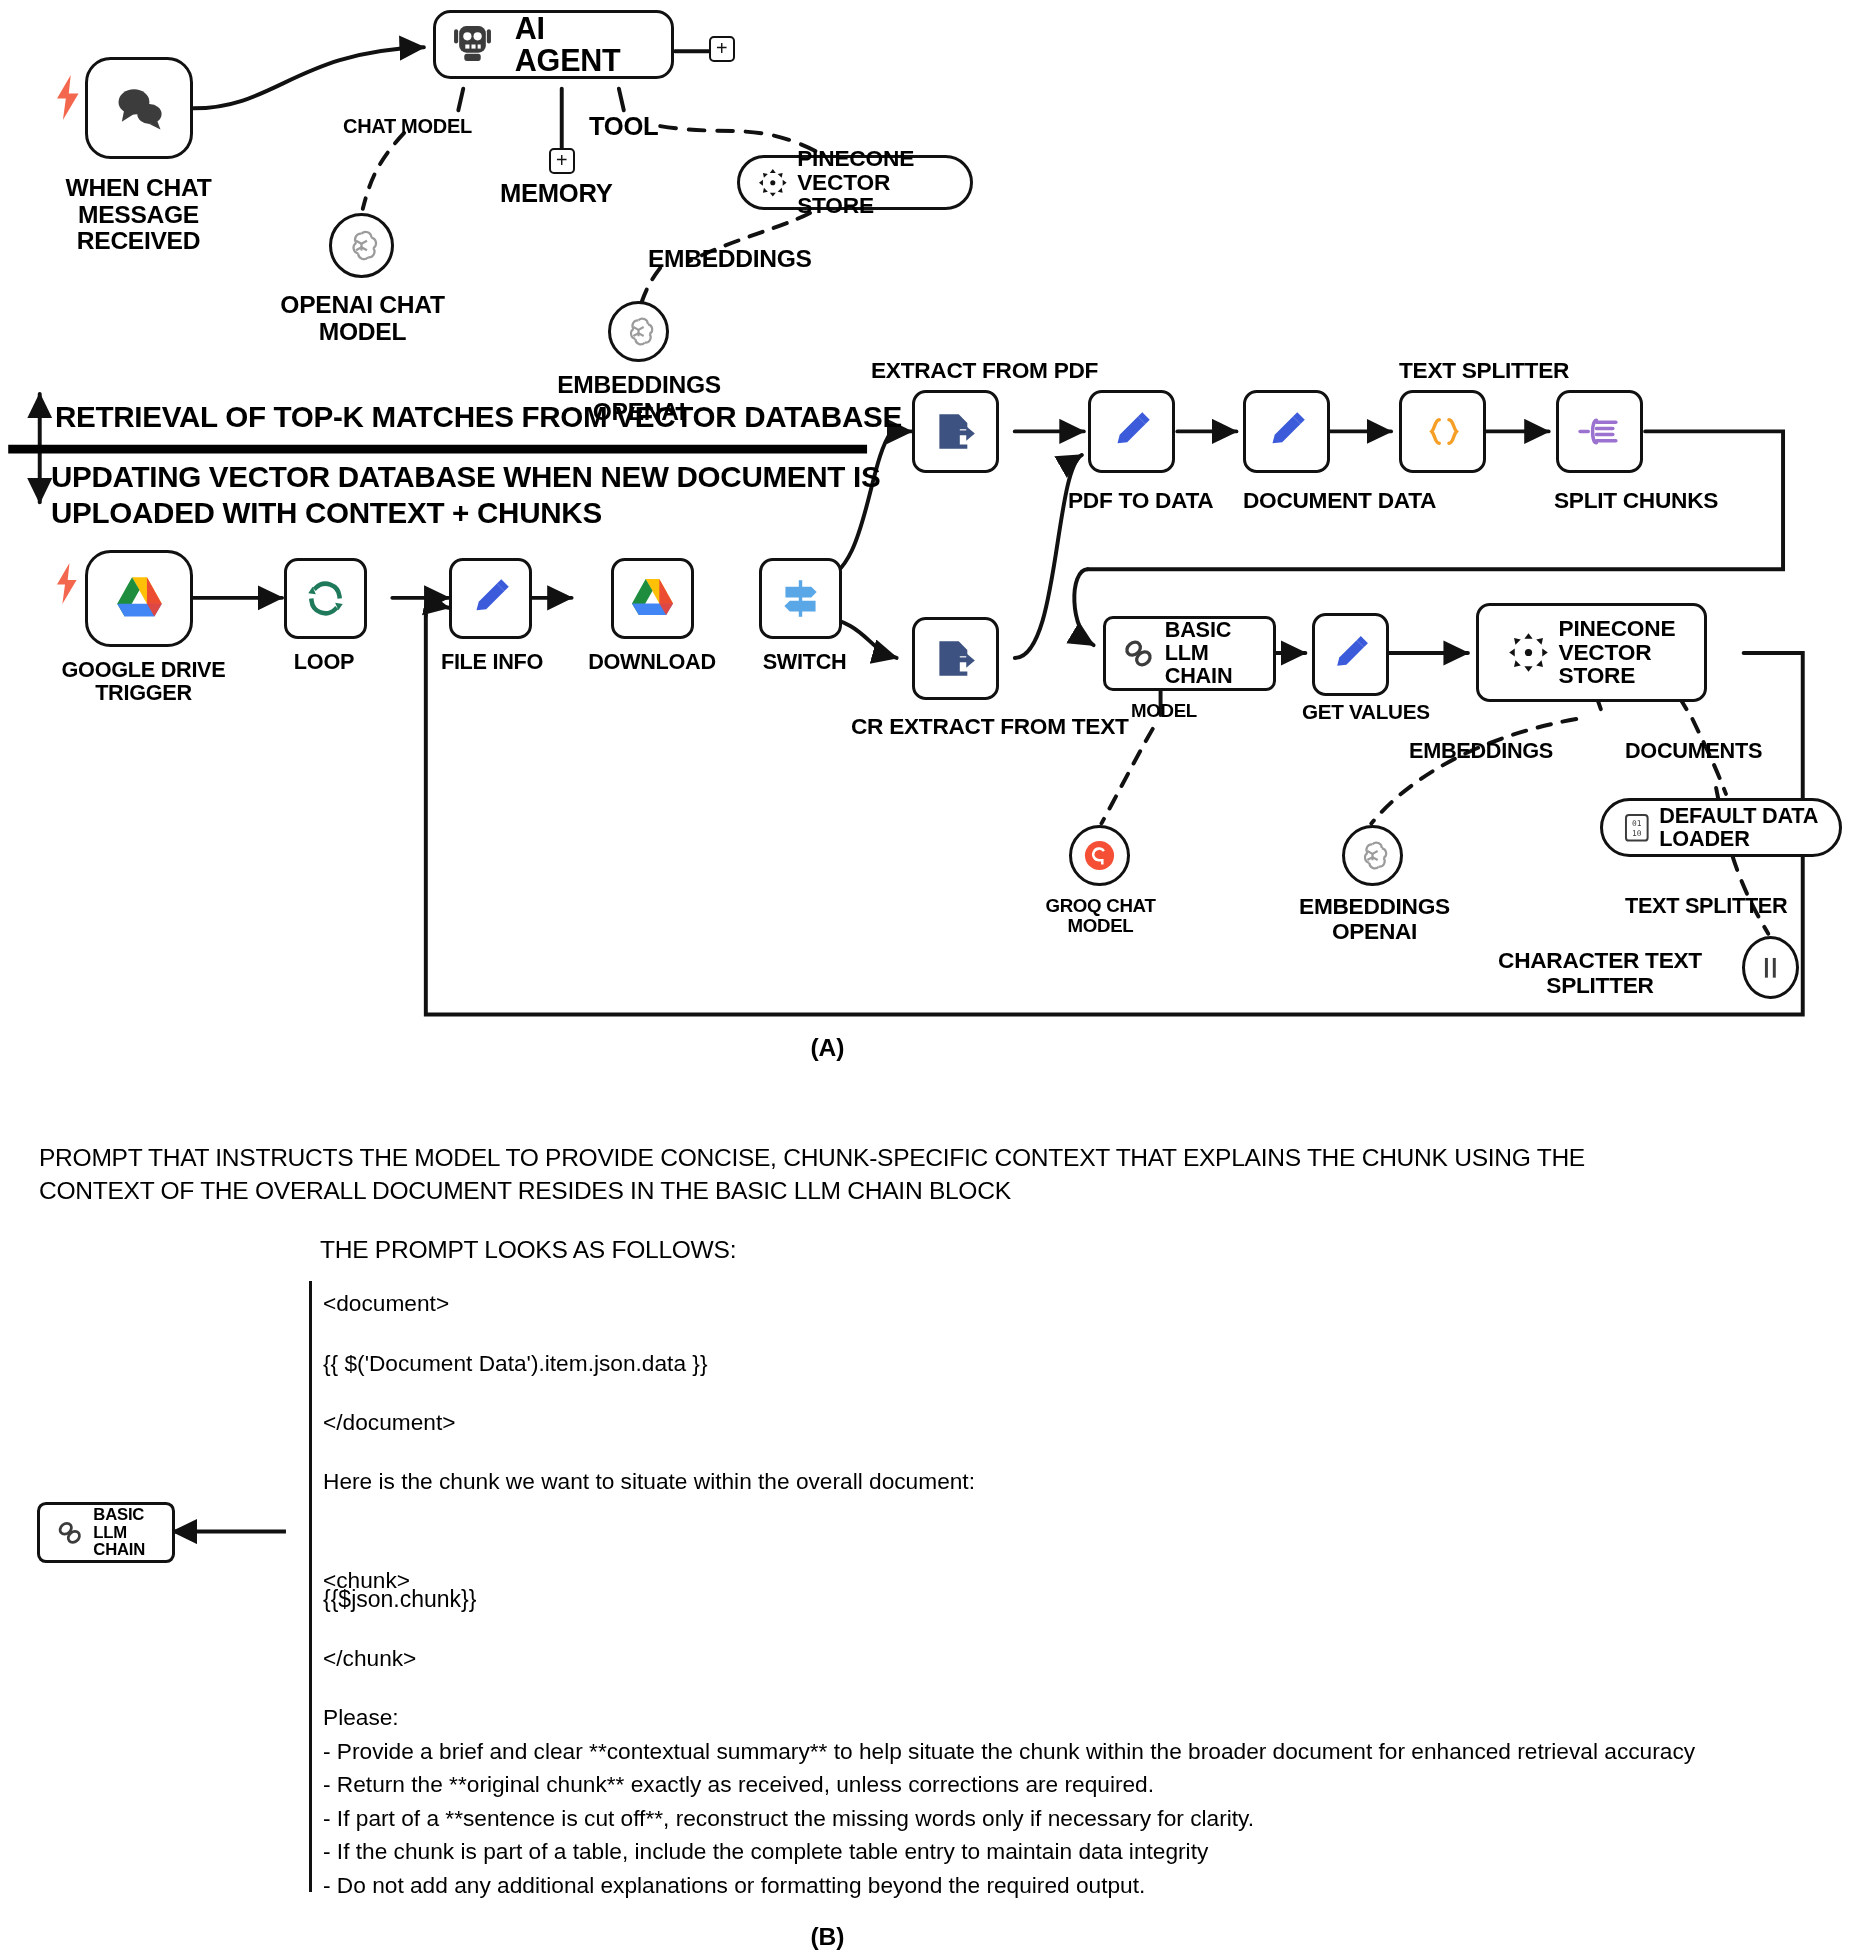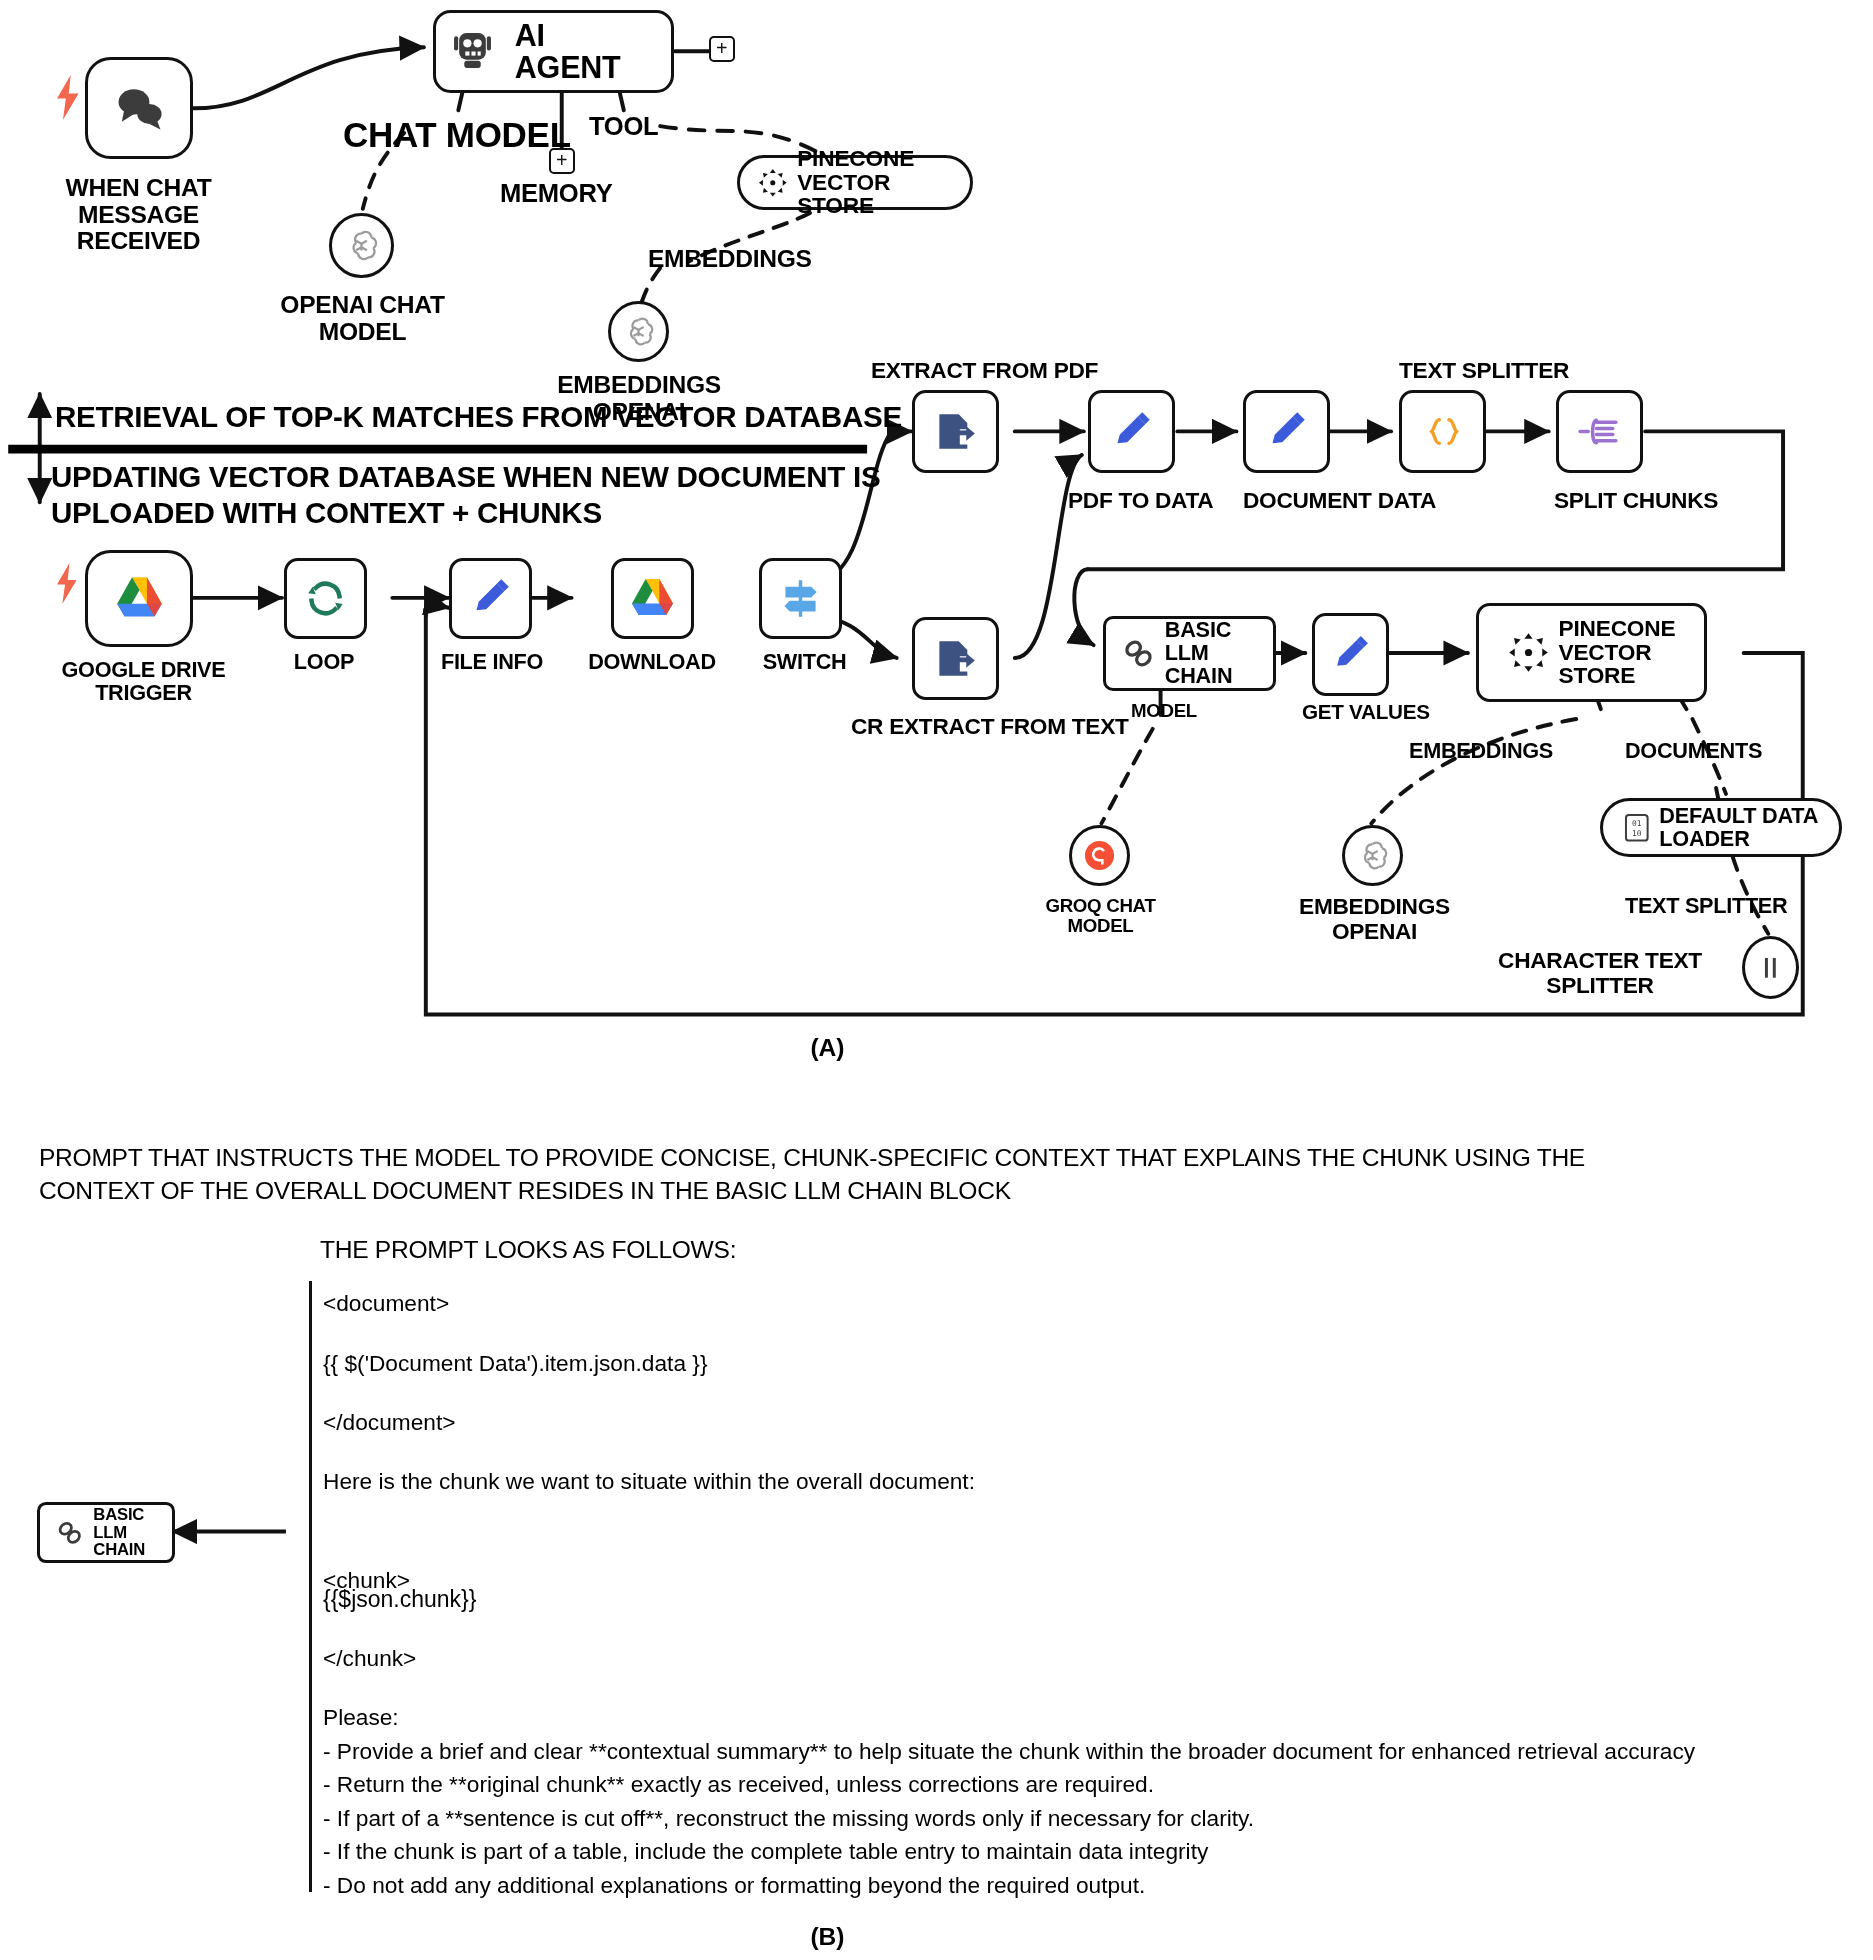--- a/index.html
+++ b/index.html
@@ -153,40 +153,40 @@
       <path d="M10 24 L8 34 L19 27 Z" fill="#3c3c3c"></path>
       <ellipse cx="33" cy="27" rx="11" ry="9" fill="#3c3c3c"></ellipse>
       <path d="M40 33 L43 41 L33 36 Z" fill="#3c3c3c"></path>
     </svg>
   </span>
 </div>
 <div class="lbl c" style="left:45px; top:175px; width:187px; font-size:24.6px;">WHEN CHAT
 MESSAGE
 RECEIVED</div>
 
-<div class="node wide" style="left:433px; top:9.9px; width:241px; height:83px;gap:22px;">
+<div class="node wide" style="left:433px; top:9.9px; width:241px; height:69px;gap:22px;">
   <span>
     <svg class="ic" viewBox="0 0 40 36" width="41" height="37">
       <rect x="2" y="3" width="4" height="14" rx="2" fill="#3c3c3c"></rect>
       <rect x="34" y="3" width="4" height="14" rx="2" fill="#3c3c3c"></rect>
       <rect x="7" y="0" width="26" height="26" rx="7" fill="#3c3c3c"></rect>
       <circle cx="15" cy="10" r="4" fill="#fff"></circle>
         <circle cx="25" cy="10" r="4" fill="#fff"></circle>
       <rect x="13" y="18" width="4" height="4" fill="#fff"></rect>
       <rect x="19" y="18" width="4" height="4" fill="#fff"></rect>
       <rect x="25" y="18" width="3" height="4" fill="#fff"></rect>
       <rect x="12" y="27" width="16" height="7" rx="2.5" fill="#3c3c3c"></rect>
     </svg>
   </span>
   <span class="node-title" style="font-size:30.5px;">AI AGENT</span>
 </div>
 <div class="port" style="left:709px; top:36px;">+</div>
 <div class="port" style="left:549px; top:148px;">+</div>
 
-<div class="lbl" style="left:343px; top:116px; font-size:35px;">CHAT MODEL</div>
+<div class="lbl" style="left:343px; top:116px; font-size:20px;">CHAT MODEL</div>
 <div class="lbl" style="left:500px; top:180px; font-size:25.6px;">MEMORY</div>
 <div class="lbl" style="left:589px; top:113px; font-size:25.6px;">TOOL</div>
 
 <div class="node circle" style="left:329px; top:213px; width:65px; height:65px;">
   <span>
     <svg class="ic" viewBox="0 0 32 32" width="35" height="35">
       <g fill="none" stroke="#9b9b9b" stroke-width="2.1">
         <path d="M16 5.2a5.2 5.2 0 0 1 9 3.6"></path>
           <path d="M25 8.8a5.2 5.2 0 0 1 1.7 9.6"></path>
         <path d="M26.7 18.4a5.2 5.2 0 0 1-4.7 8.4"></path>

